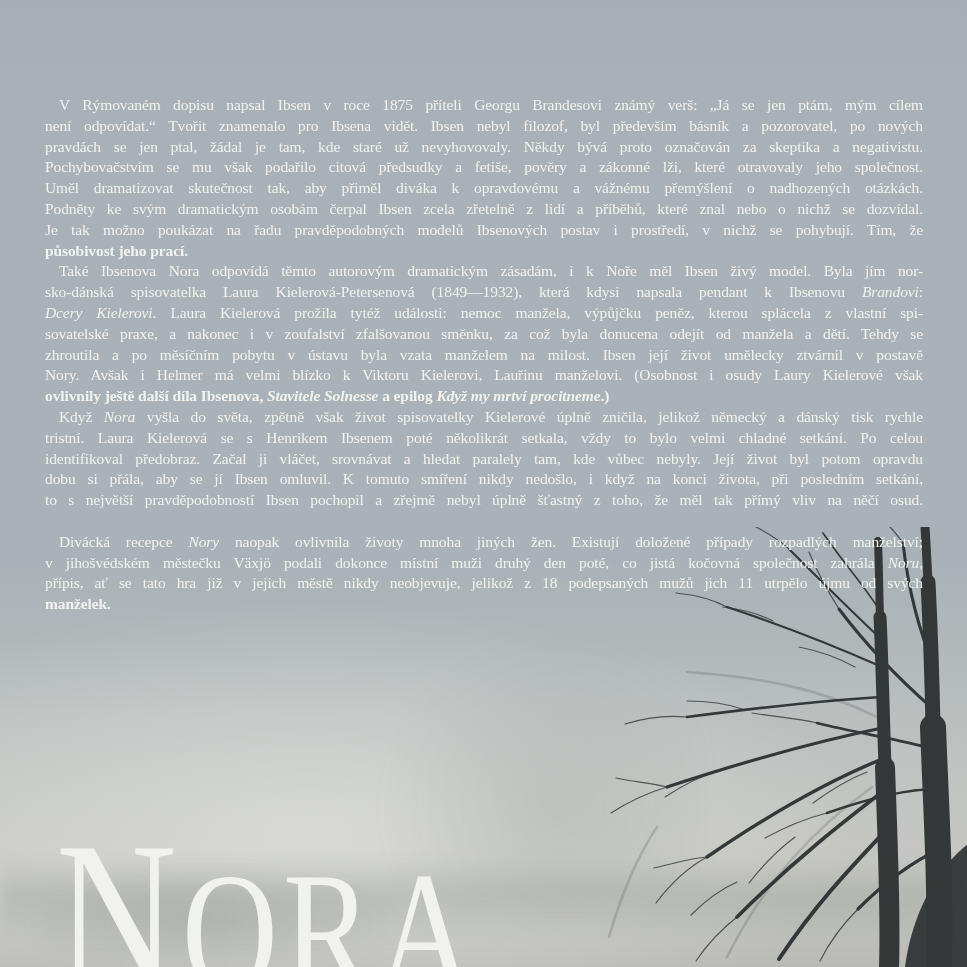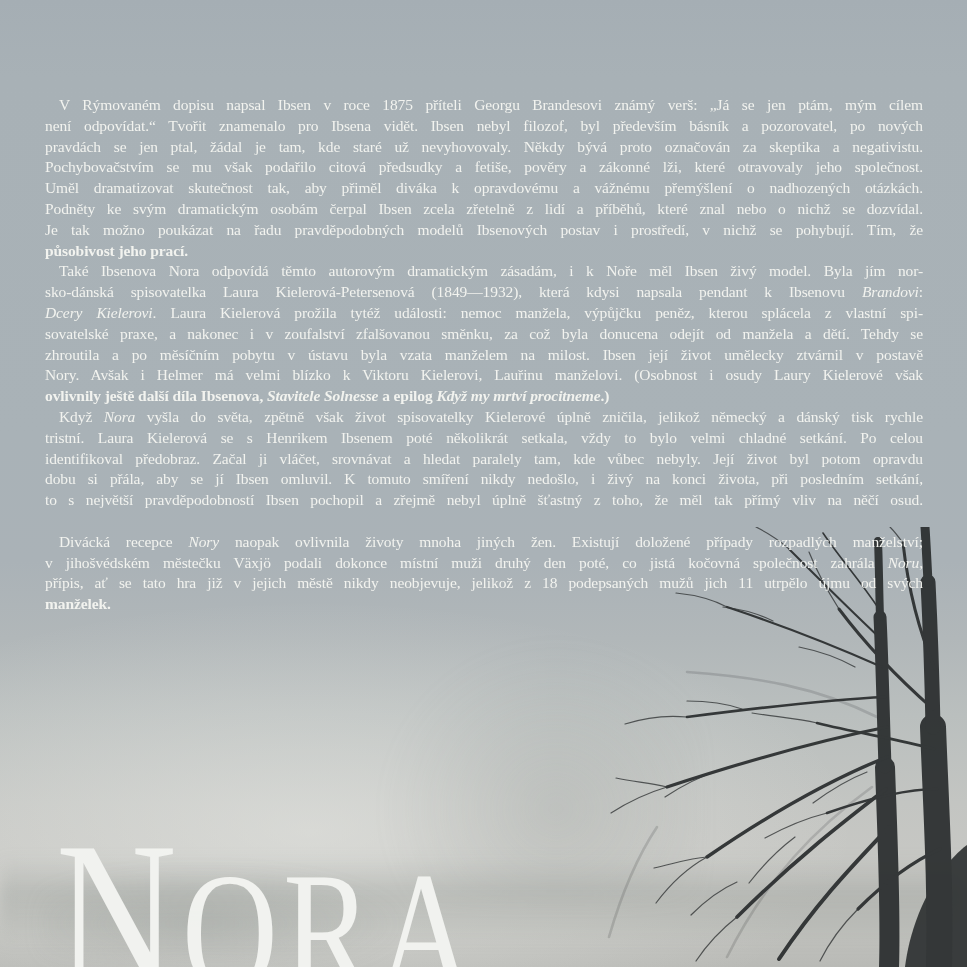--- a/index.html
+++ b/index.html
@@ -192,21 +192,21 @@
         <div class="line"><i>Dcery Kielerovi</i>. Laura Kielerová prožila tytéž události: nemoc manžela, výpůjčku peněz, kterou splácela z vlastní spi-</div>
         <div class="line">sovatelské praxe, a nakonec i v zoufalství zfalšovanou směnku, za což byla donucena odejít od manžela a dětí. Tehdy se</div>
         <div class="line">zhroutila a po měsíčním pobytu v ústavu byla vzata manželem na milost. Ibsen její život umělecky ztvárnil v postavě</div>
         <div class="line">Nory. Avšak i Helmer má velmi blízko k Viktoru Kielerovi, Lauřinu manželovi. (Osobnost i osudy Laury Kielerové však</div>
         <div class="line left">ovlivnily ještě další díla Ibsenova, <i>Stavitele Solnesse</i> a epilog <i>Když my mrtví procitneme</i>.)</div>
       </div>
       <div class="para">
         <div class="line indent">Když <i>Nora</i> vyšla do světa, zpětně však život spisovatelky Kielerové úplně zničila, jelikož německý a dánský tisk rychle</div>
         <div class="line">tristní. Laura Kielerová se s Henrikem Ibsenem poté několikrát setkala, vždy to bylo velmi chladné setkání. Po celou</div>
         <div class="line">identifikoval předobraz. Začal ji vláčet, srovnávat a hledat paralely tam, kde vůbec nebyly. Její život byl potom opravdu</div>
-        <div class="line">dobu si přála, aby se jí Ibsen omluvil. K tomuto smíření nikdy nedošlo, i živý na konci života, při posledním setkání,</div>
+        <div class="line">dobu si přála, aby se jí Ibsen omluvil. K tomuto smíření nikdy nedošlo, i když na konci života, při posledním setkání,</div>
         <div class="line">to s největší pravděpodobností Ibsen pochopil a zřejmě nebyl úplně šťastný z toho, že měl tak přímý vliv na něčí osud.</div>
       </div>
       <div class="para gap">
         <div class="line indent">Divácká recepce <i>Nory</i> naopak ovlivnila životy mnoha jiných žen. Existují doložené případy rozpadlých manželství;</div>
         <div class="line">v jihošvédském městečku Växjö podali dokonce místní muži druhý den poté, co jistá kočovná společnost zahrála <i>Noru</i>,</div>
         <div class="line">přípis, ať se tato hra již v jejich městě nikdy neobjevuje, jelikož z 18 podepsaných mužů jich 11 utrpělo újmu od svých</div>
         <div class="line left">manželek.</div>
       </div>
     </div>
 

